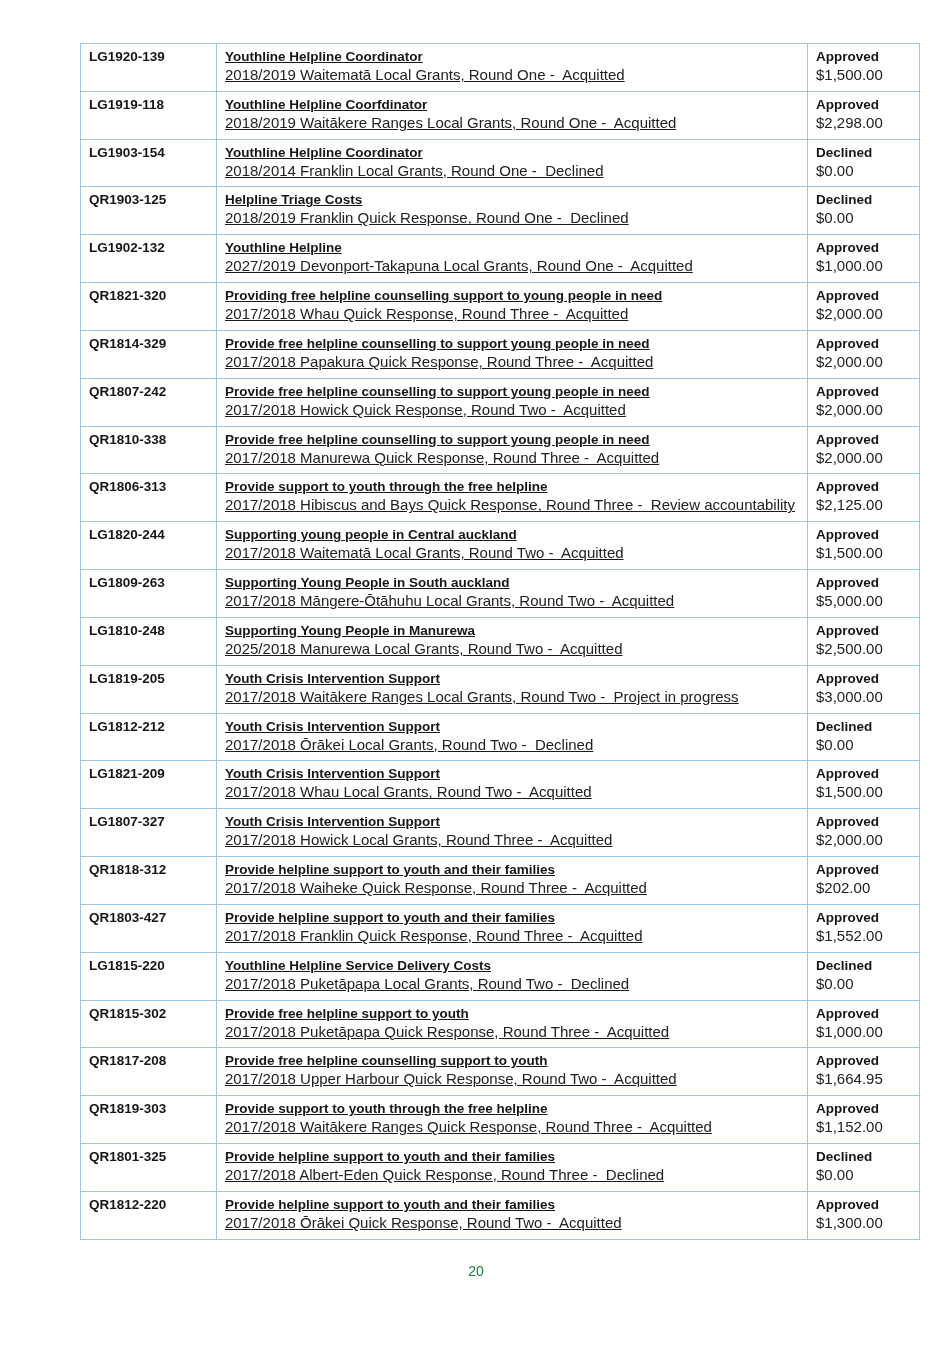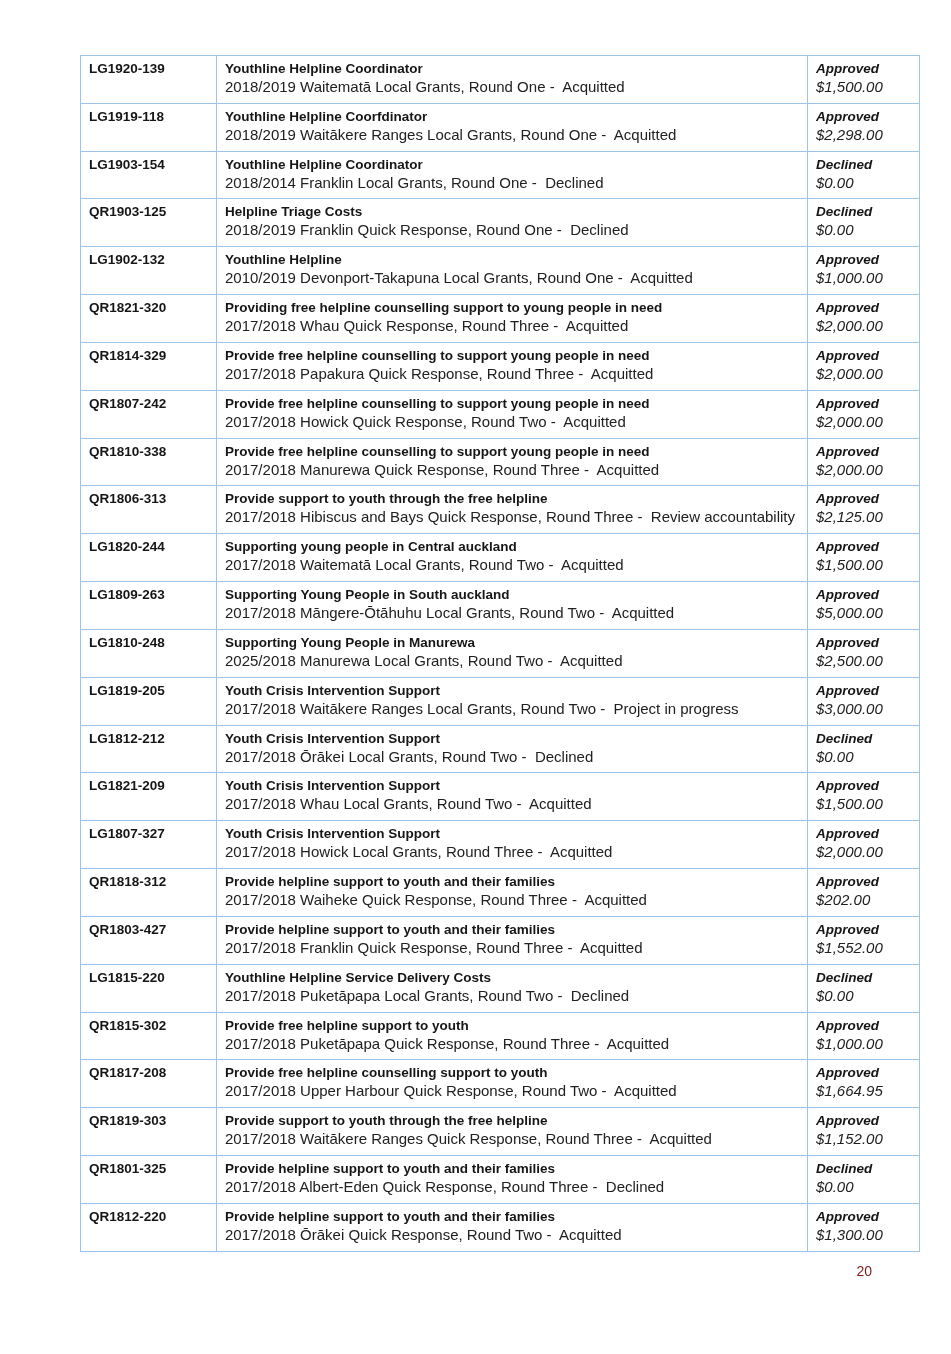--- a/index.html
+++ b/index.html
@@ -12,57 +12,57 @@
     width: 951px;
     height: 1354px;
     background: #ffffff;
     font-family: "Liberation Sans", sans-serif;
     color: #1a1a1a;
     overflow: hidden;
   }
   table.grants {
     position: absolute;
     left: 80px;
-    top: 55px;
+    top: 43px;
     width: 800px;
     height: 1197px;
     border-collapse: collapse;
     table-layout: fixed;
   }
   table.grants td {
     border: 1px solid #9dc3e6;
     vertical-align: top;
     padding: 4px 4px 3px 8px;
     overflow: hidden;
   }
   td.col-id    { width: 123px; padding-left: 11px; }
-  td.col-desc  { width: 578px; }
-  td.col-right { width: 99px;  padding-left: 7px; font-style: italic; }
+  td.col-desc  { width: 578px; text-decoration: underline; }
+  td.col-right { width: 99px;  padding-left: 7px; }
   .id-text, .title, .status {
     font-weight: 700;
     font-size: 13.5px;
     line-height: 18px;
     white-space: nowrap;
     color: #161616;
   }
   .subtitle, .amount {
     font-weight: 400;
     font-size: 15px;
     line-height: 18px;
     white-space: pre;
     color: #212121;
   }
   .page-number {
     position: absolute;
     left: 80px;
     top: 1263px;
     width: 792px;
-    text-align: right;
+    text-align: center;
     font-size: 14px;
-    color: #7f1d1d;
+    color: #15803d;
   }
 </style>
 </head>
 <body>
 
 <div class="page">
 
   <table class="grants">
     <tbody id="grants-body">
   <tr>
@@ -121,21 +121,21 @@
     </td>
   </tr>
 
 
   <tr>
     <td class="col-id">
       <div class="id-text">LG1902-132</div>
     </td>
     <td class="col-desc">
       <div class="title">Youthline Helpline</div>
-      <div class="subtitle">2010/2019 Devonport-Takapuna Local Grants, Round One -  Acquitted</div>
+      <div class="subtitle">2027/2019 Devonport-Takapuna Local Grants, Round One -  Acquitted</div>
     </td>
     <td class="col-right">
       <div class="status">Approved</div>
       <div class="amount">$1,000.00</div>
     </td>
   </tr>
 
   <tr>
     <td class="col-id">
       <div class="id-text">QR1821-320</div>

